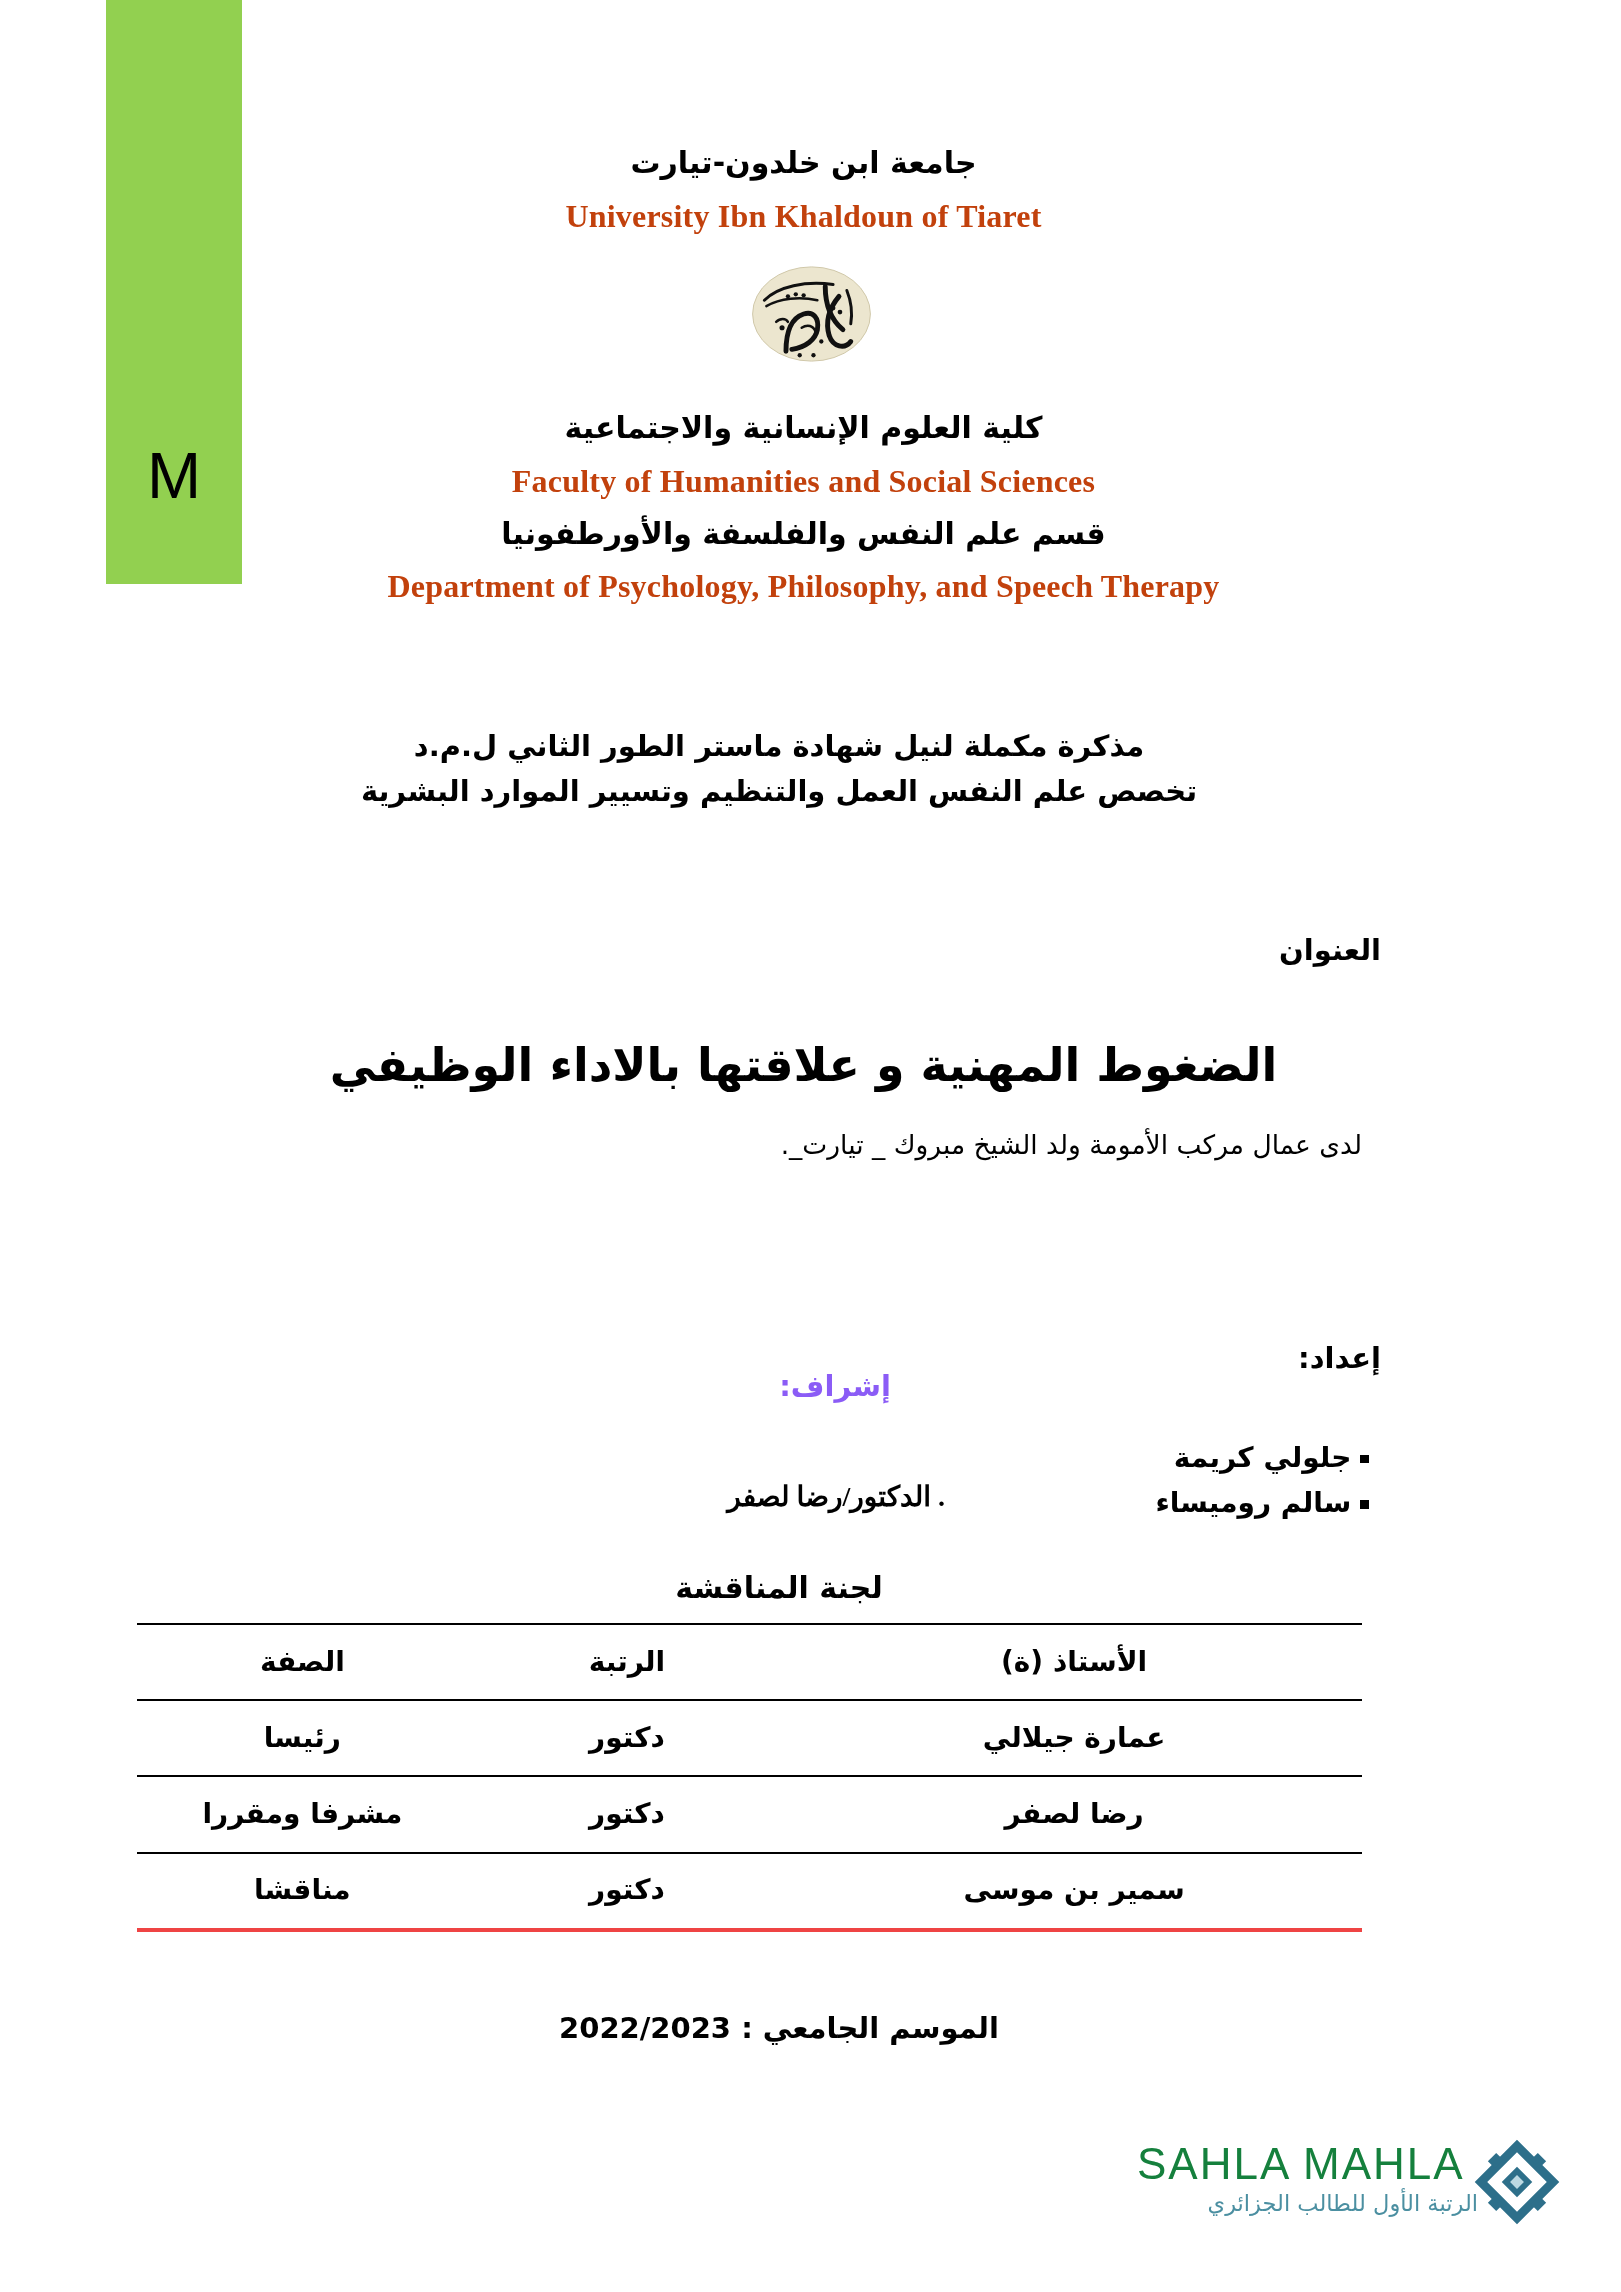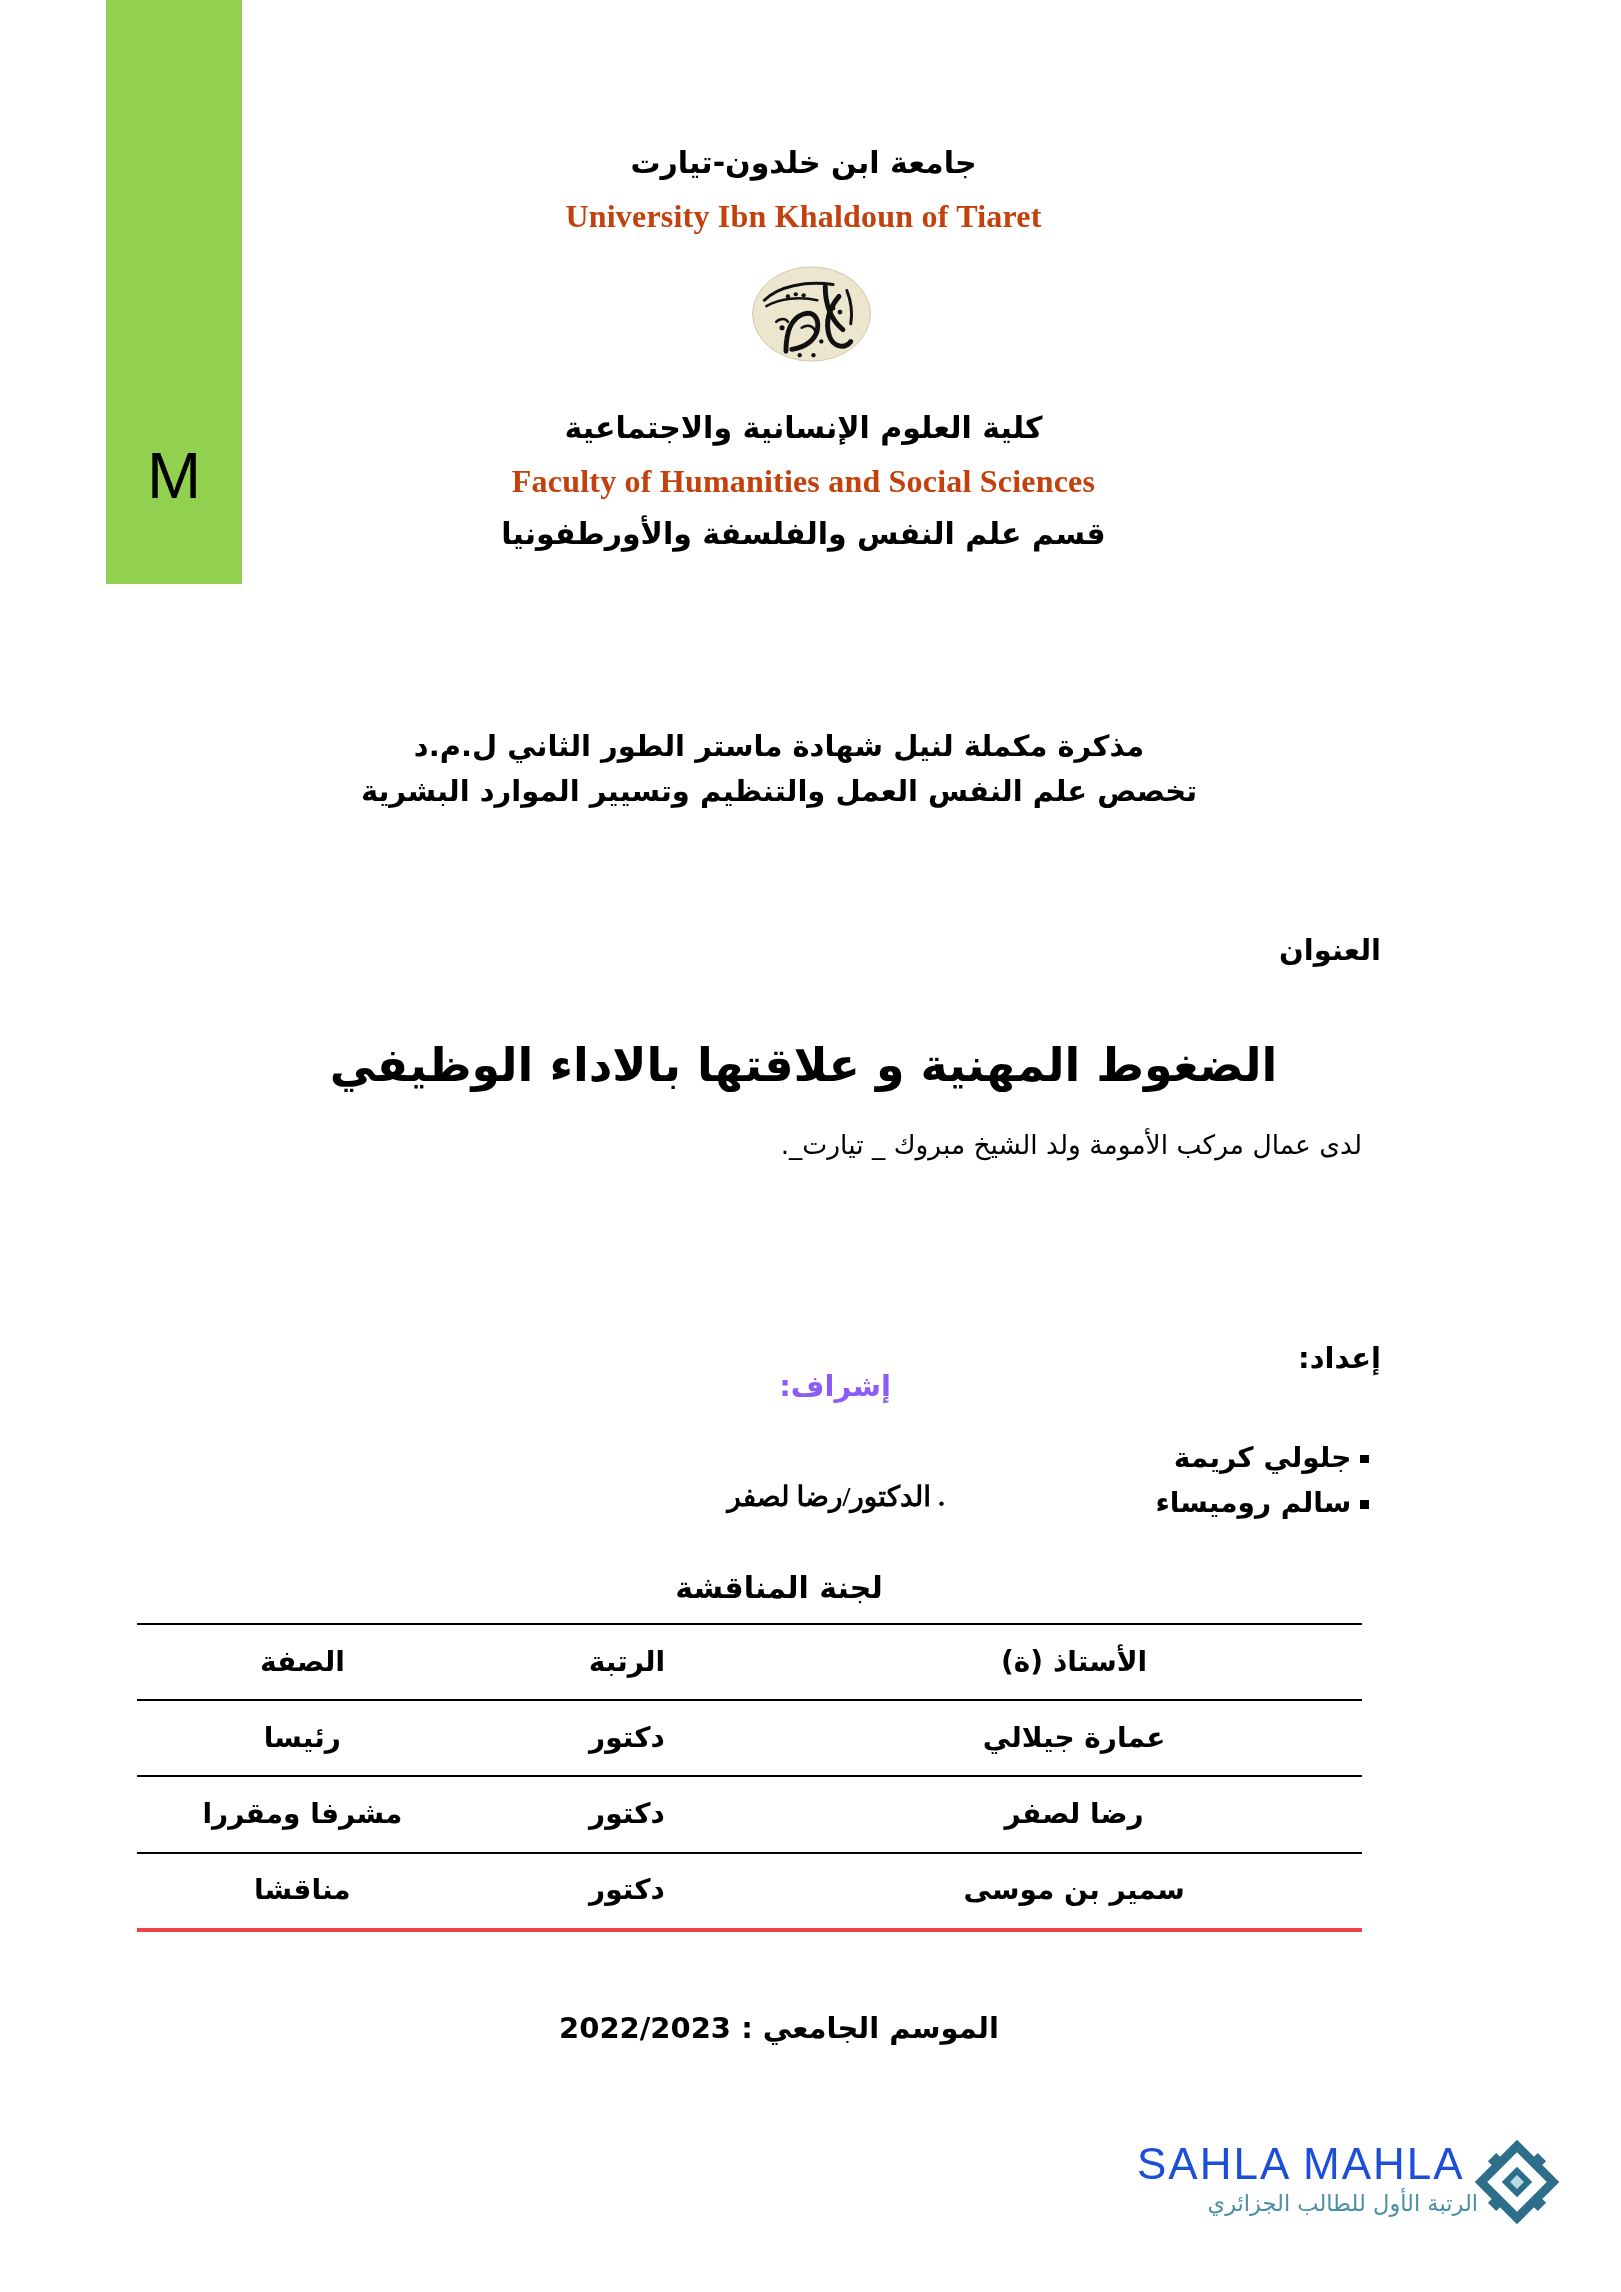--- a/index.html
+++ b/index.html
@@ -261,21 +261,21 @@
   .watermark .wm-text {
     position: absolute;
     left: 0;
     top: 5.9px;
     width: 333px;
     text-align: left;
     font-family: "Liberation Sans", sans-serif;
     font-size: 44px;
     font-weight: 400;
     letter-spacing: 2px;
-    color: #1d4ed8;
+    color: #15803d;
   }
   .watermark .wm-sub {
     position: absolute;
     left: 0;
     top: 57px;
     width: 341px;
     text-align: right;
     direction: rtl;
     font-family: "DejaVu Sans", sans-serif;
     font-size: 22.5px;
@@ -327,20 +327,21 @@
         <circle cx="92" cy="86" r="2.2"></circle>
         <circle cx="70" cy="100" r="2.2"></circle>
         <circle cx="84" cy="100" r="2.2"></circle>
       </g>
     </svg>
   </div>
 
   <div class="hdr ar" id="fac-ar">كلية العلوم الإنسانية والاجتماعية</div>
   <div class="hdr en" id="fac-en">Faculty of Humanities and Social Sciences</div>
   <div class="hdr ar" id="dept-ar">قسم علم النفس والفلسفة والأورطفونيا</div>
+  <div class="hdr en" id="dept-en">Department of Psychology, Philosophy, and Speech Therapy</div>
 
   <div class="degree" id="degree-line1">مذكرة مكملة لنيل شهادة ماستر الطور الثاني ل.م.د</div>
   <div class="degree" id="degree-line2">تخصص علم النفس العمل والتنظيم وتسيير الموارد البشرية</div>
 
   <div id="label-unwan">العنوان</div>
   <div id="thesis-title">الضغوط المهنية و علاقتها بالاداء الوظيفي</div>
   <div id="thesis-subtitle">لدى عمال مركب الأمومة ولد الشيخ مبروك _ تيارت_.</div>
 
   <div id="label-preparedby">إعداد:</div>
   <div id="label-supervisedby">إشراف:</div>

